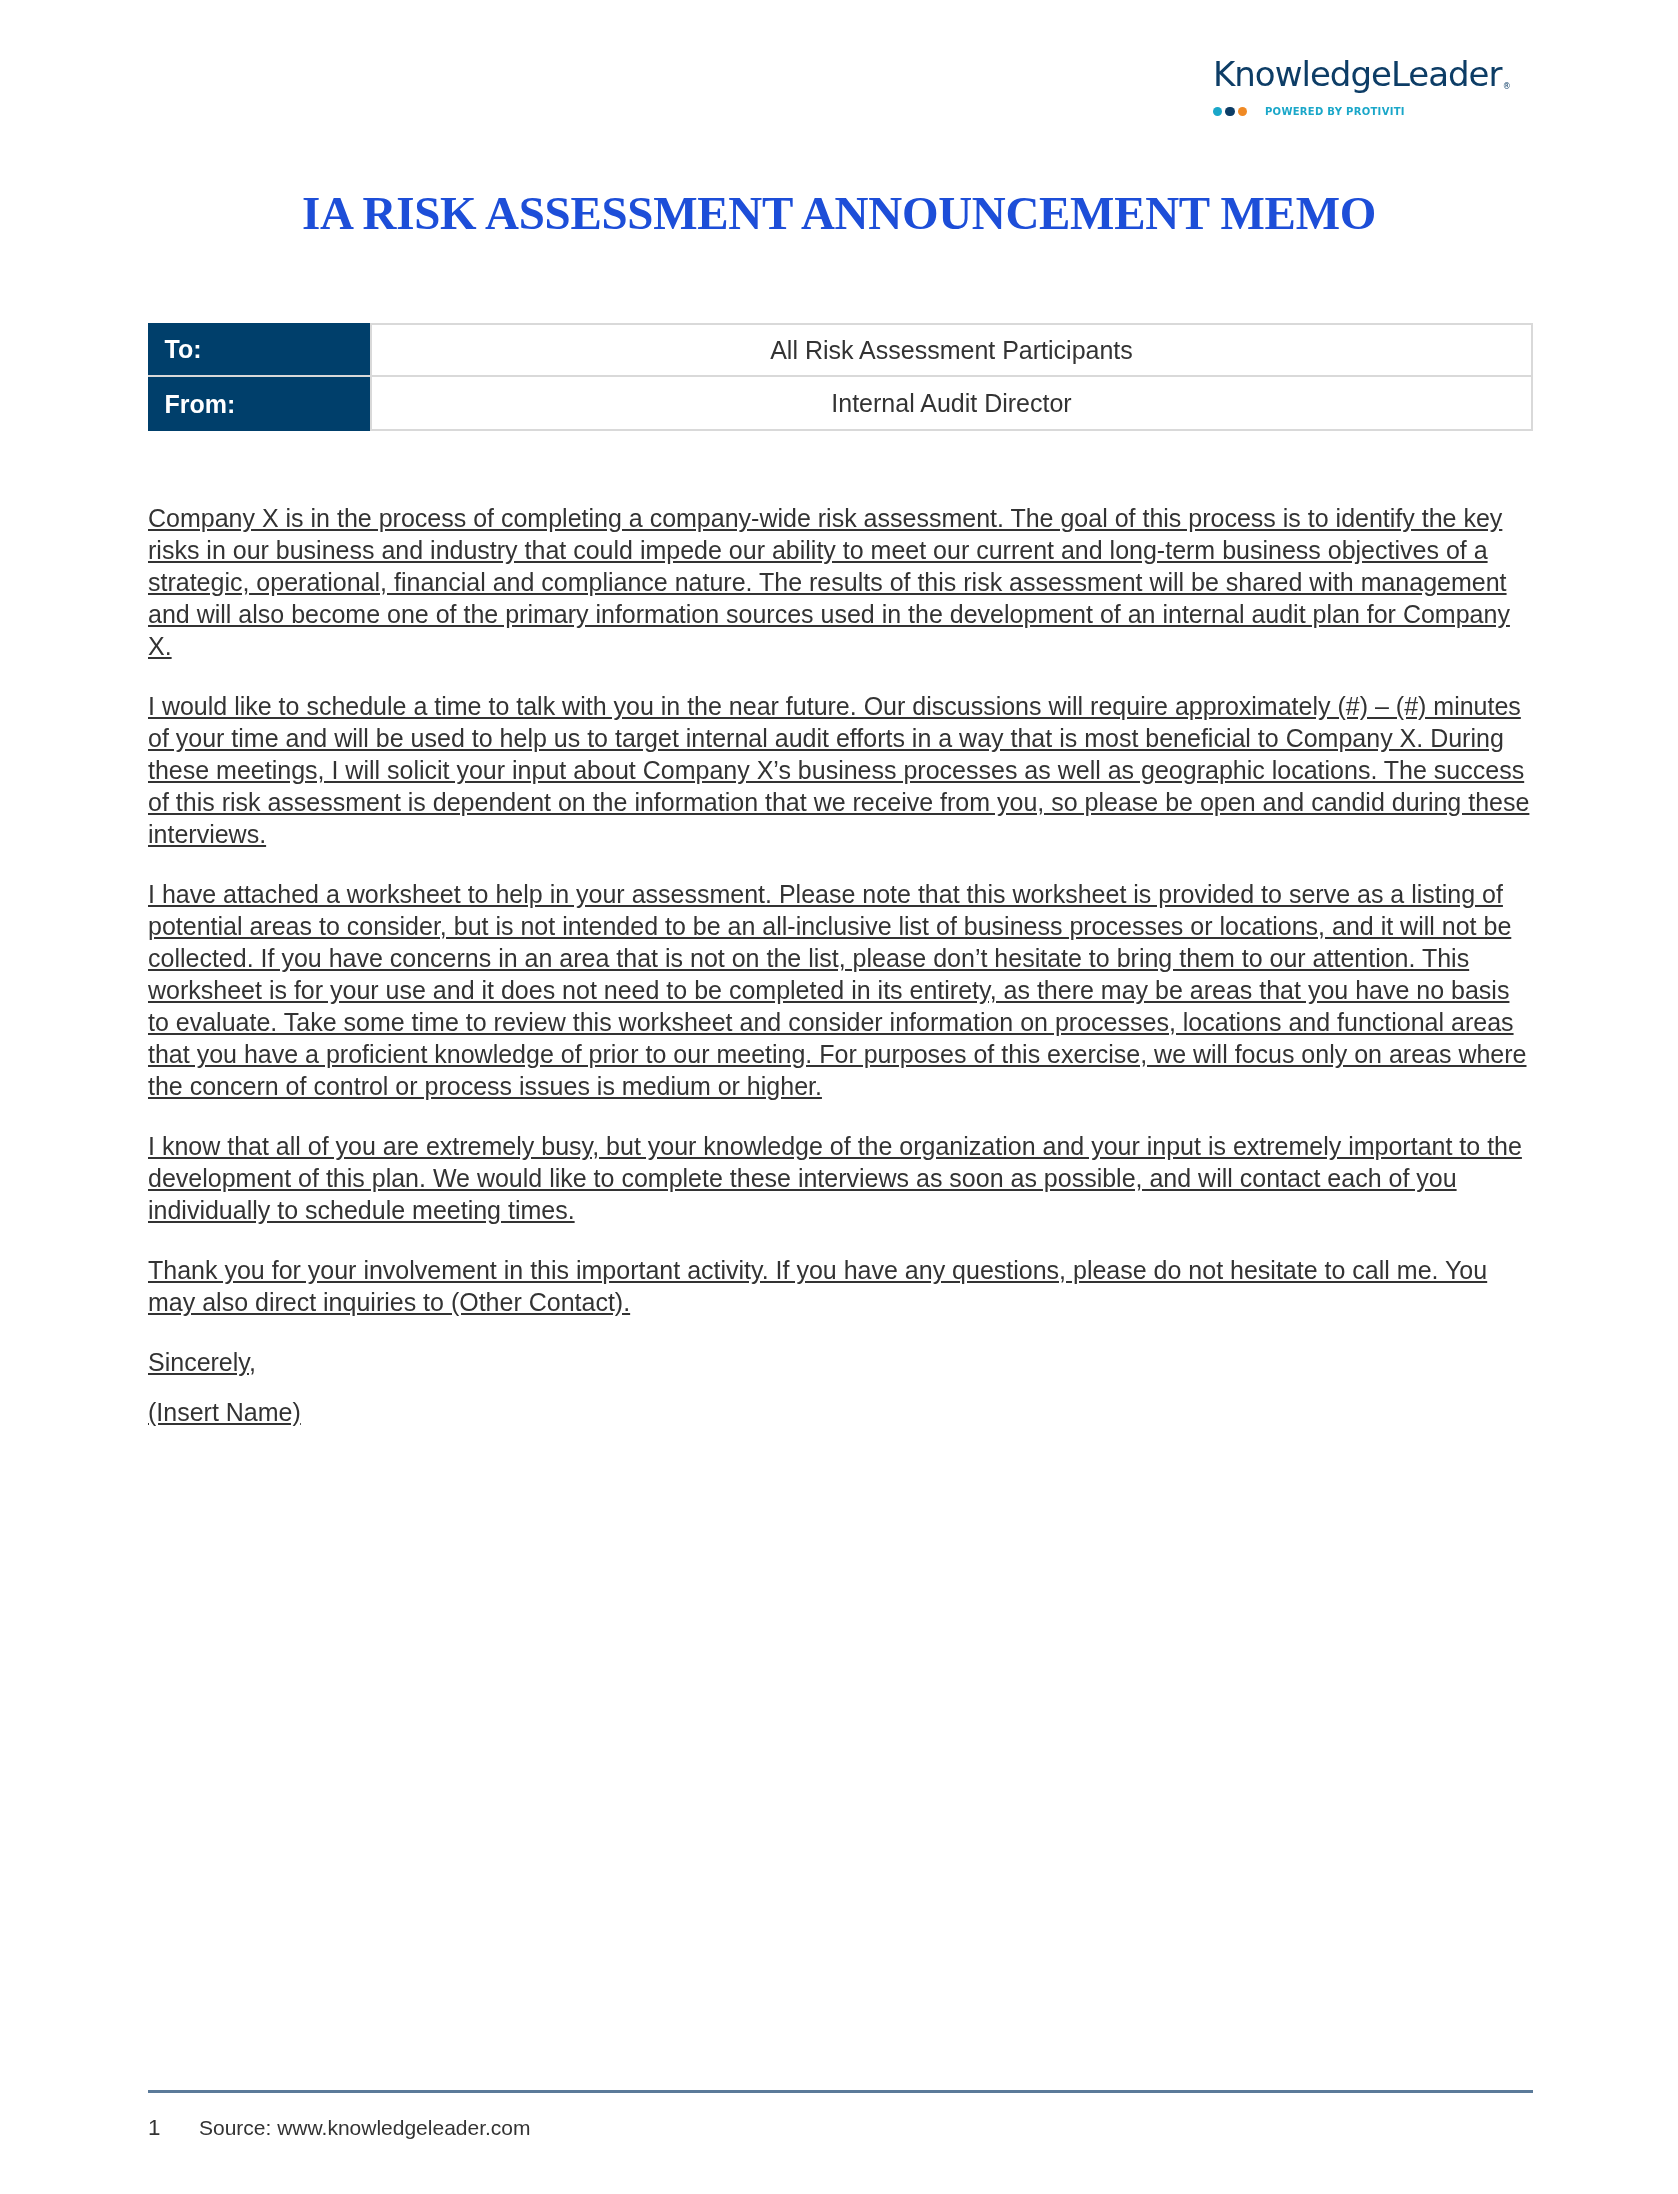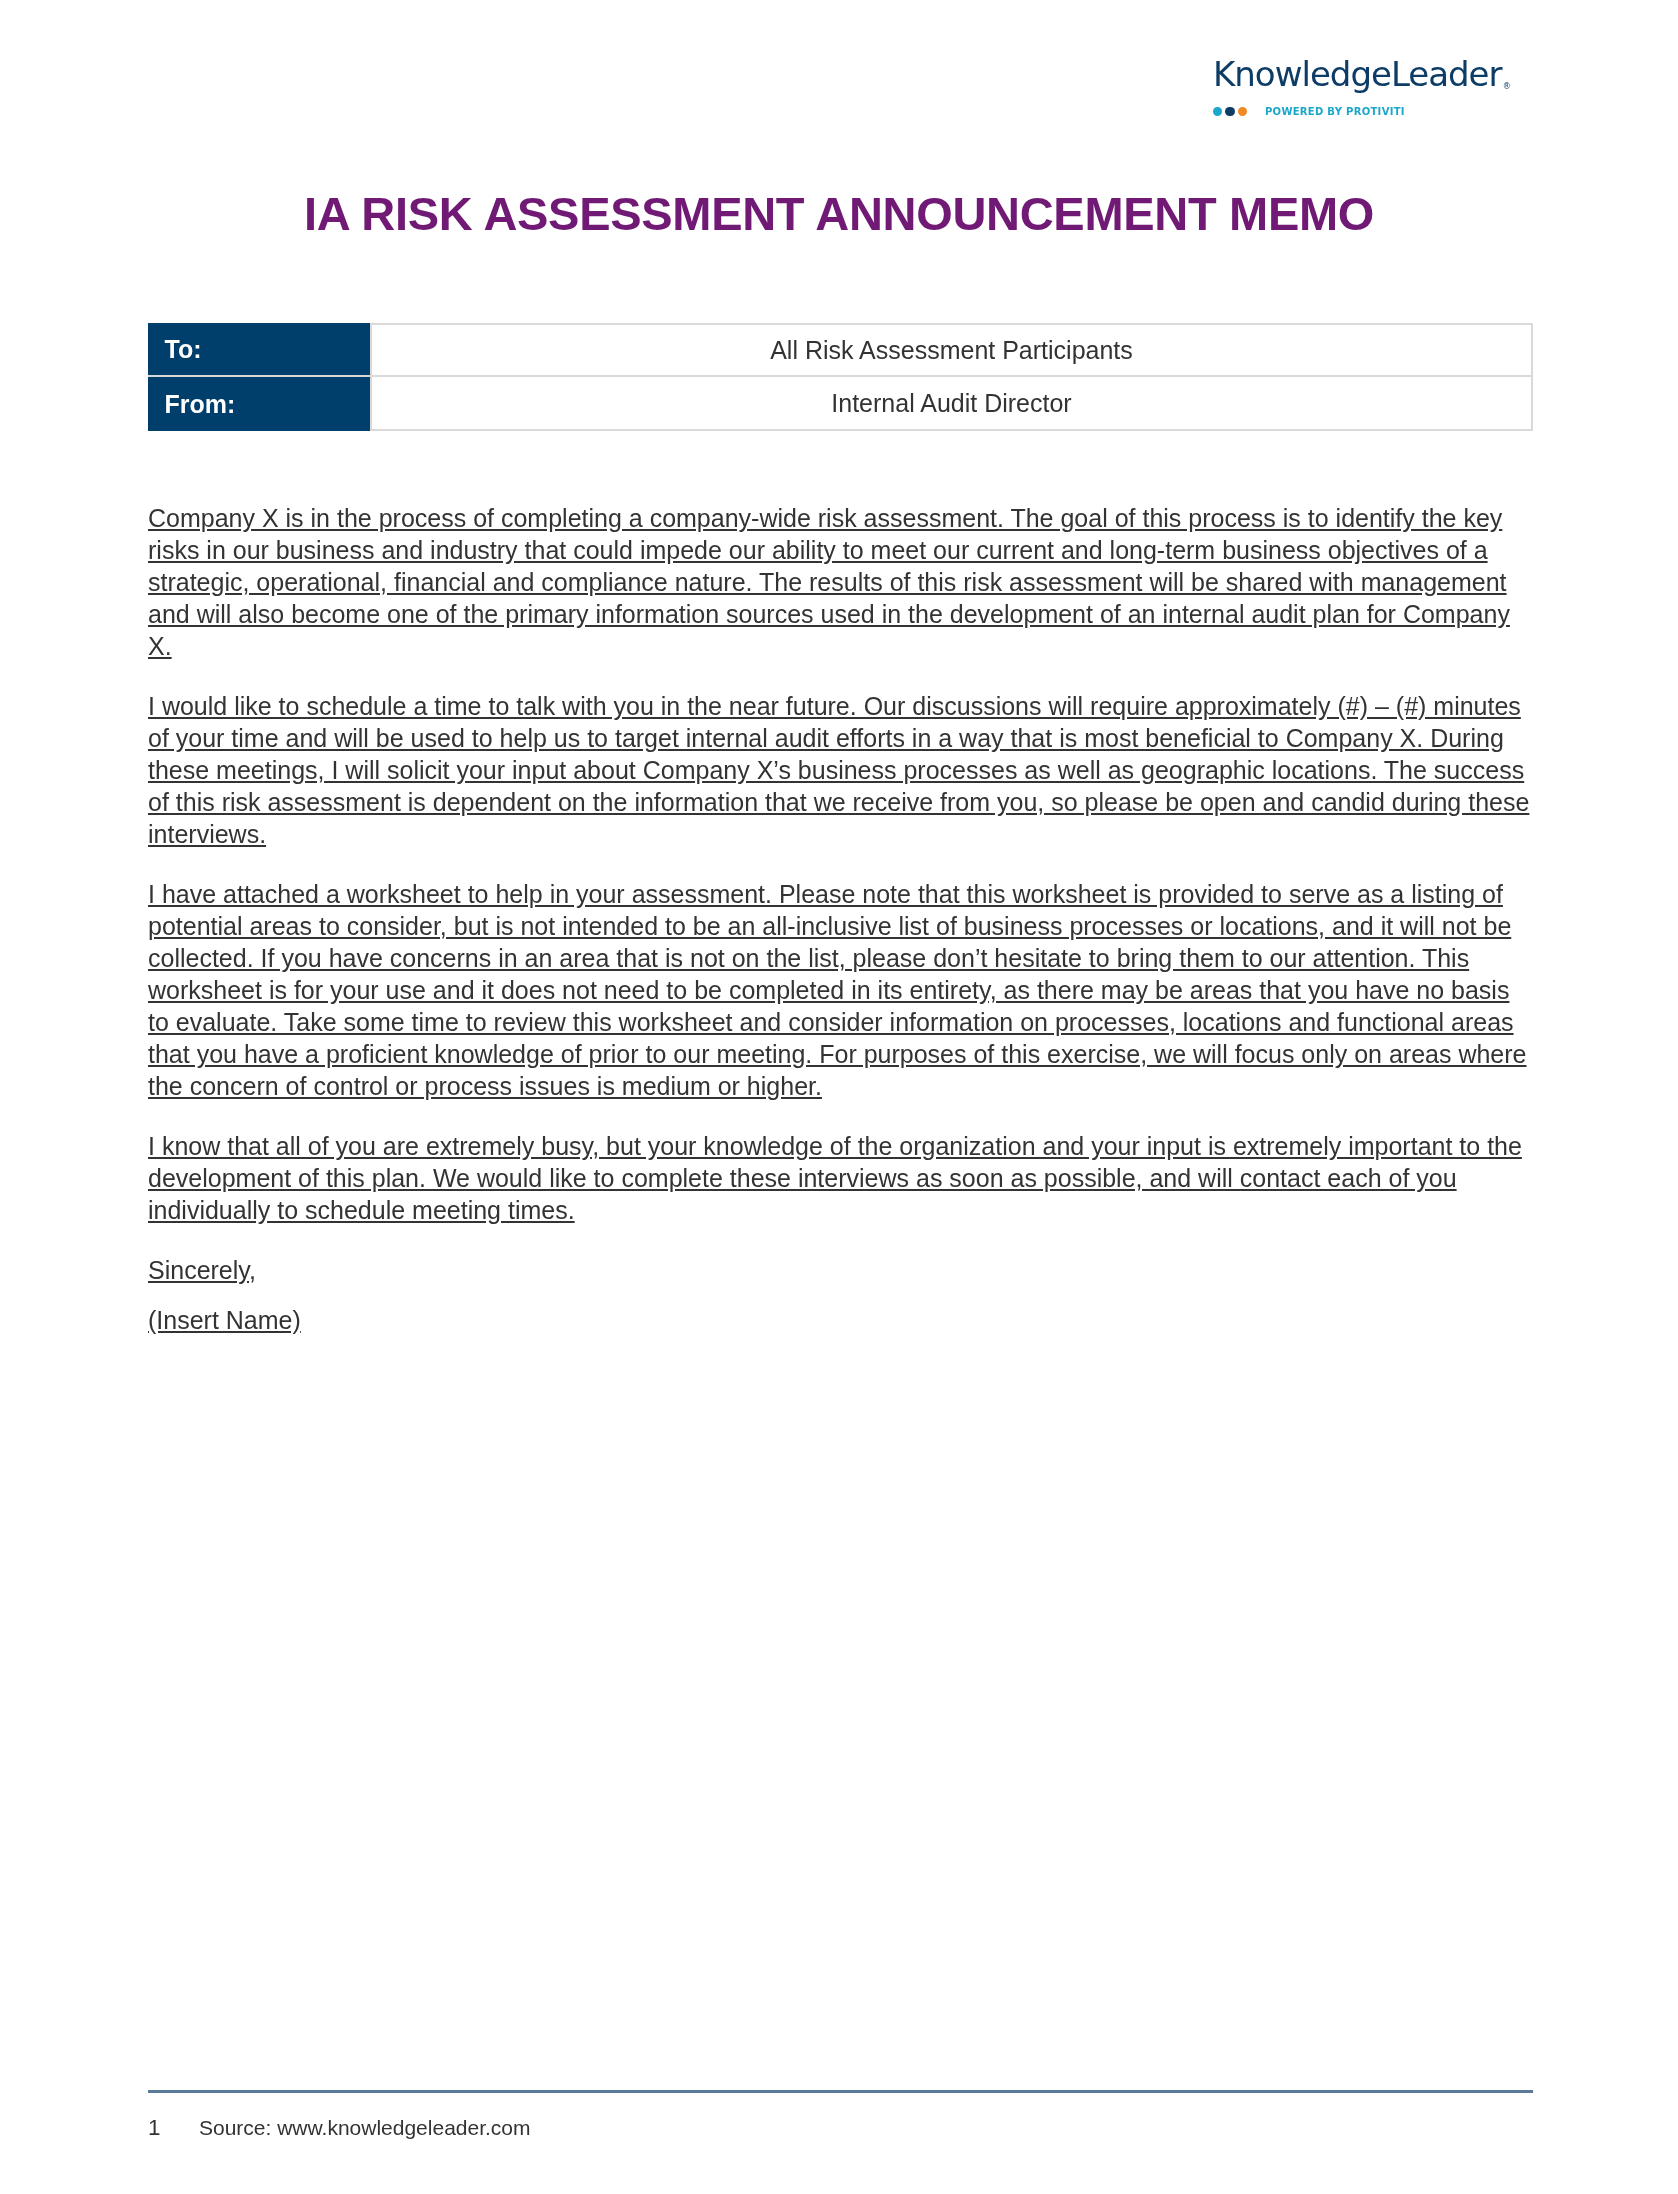--- a/index.html
+++ b/index.html
@@ -145,38 +145,39 @@
     <span>KnowledgeLeader</span><span class="logo-reg">®</span>
   </div>
   <div class="logo-sub">
     <span class="dot" style="background: rgb(26, 167, 201);"></span>
     <span class="dot" style="background: rgb(13, 61, 102);"></span>
     <span class="dot" style="background: rgb(240, 138, 36);"></span>
     <span class="powered" style="color: rgb(26, 167, 201);">POWERED BY PROTIVITI</span>
   </div>
 </div>
 
-<h1 class="title" style="color: #701a75;">IA RISK ASSESSMENT ANNOUNCEMENT MEMO</h1>
+<h1 class="title" style="color: #1d4ed8; font-family: Liberation Serif, serif;">IA RISK ASSESSMENT ANNOUNCEMENT MEMO</h1>
 
 <div class="memo-table">
   <div class="memo-row">
     <div class="memo-label" style="background: rgb(0, 63, 107);">To:</div>
     <div class="memo-value">All Risk Assessment Participants</div>
   </div>
   <div class="memo-row">
     <div class="memo-label" style="background: rgb(0, 63, 107);">From:</div>
     <div class="memo-value">Internal Audit Director</div>
   </div>
 </div>
 
 <div class="body-text">
   <p>Company X is in the process of completing a company-wide risk assessment. The goal of this process is to identify the key risks in our business and industry that could impede our ability to meet our current and long-term business objectives of a strategic, operational, financial and compliance nature. The results of this risk assessment will be shared with management and will also become one of the primary information sources used in the development of an internal audit plan for Company X.</p>
   <p>I would like to schedule a time to talk with you in the near future. Our discussions will require approximately (#) – (#) minutes of your time and will be used to help us to target internal audit efforts in a way that is most beneficial to Company X. During these meetings, I will solicit your input about Company X’s business processes as well as geographic locations. The success of this risk assessment is dependent on the information that we receive from you, so please be open and candid during these interviews.</p>
   <p>I have attached a worksheet to help in your assessment. Please note that this worksheet is provided to serve as a listing of potential areas to consider, but is not intended to be an all-inclusive list of business processes or locations, and it will not be collected. If you have concerns in an area that is not on the list, please don’t hesitate to bring them to our attention. This worksheet is for your use and it does not need to be completed in its entirety, as there may be areas that you have no basis to evaluate. Take some time to review this worksheet and consider information on processes, locations and functional areas that you have a proficient knowledge of prior to our meeting. For purposes of this exercise, we will focus only on areas where the concern of control or process issues is medium or higher.</p>
   <p>I know that all of you are extremely busy, but your knowledge of the organization and your input is extremely important to the development of this plan. We would like to complete these interviews as soon as possible, and will contact each of you individually to schedule meeting times.</p>
+  <p>Thank you for your involvement in this important activity. If you have any questions, please do not hesitate to call me. You may also direct inquiries to (Other Contact).</p>
   <p class="closing">Sincerely,</p>
   <p>(Insert Name)</p>
 </div>
 
 <div class="footer-rule" style="background: rgb(91, 122, 153);"></div>
 <div class="footer">
   <span class="page-num">1</span>
   <span>Source: www.knowledgeleader.com</span>
 </div>
 

